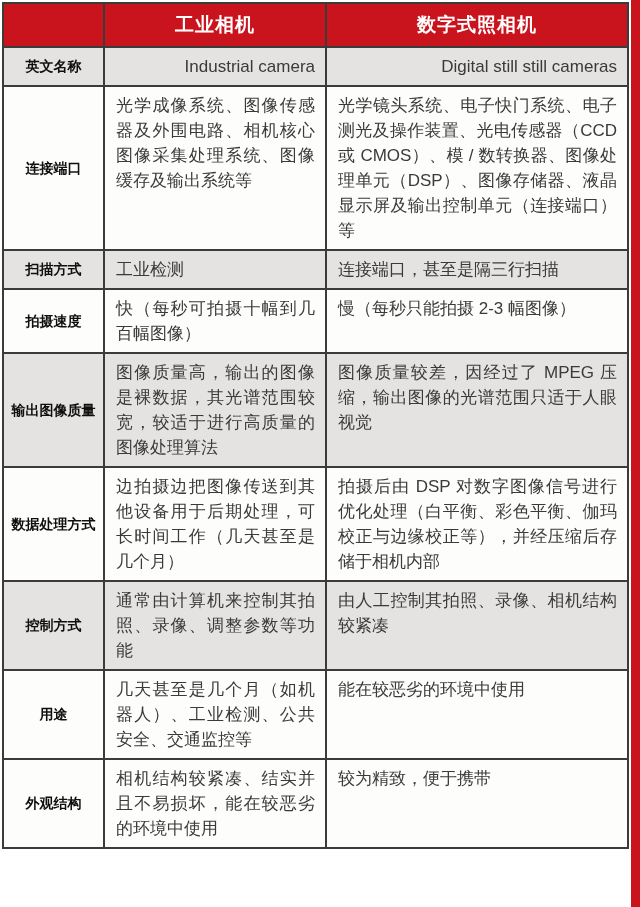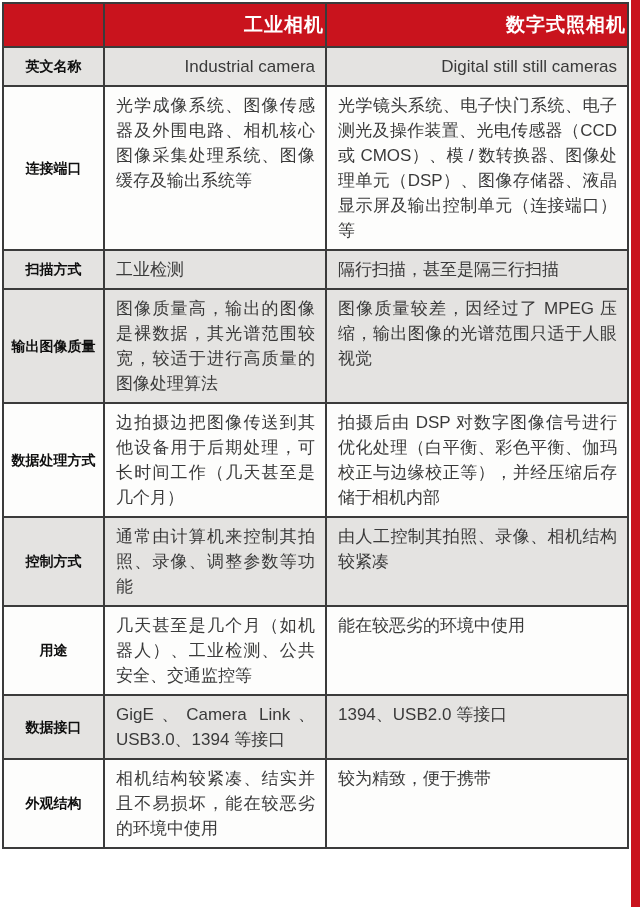--- a/index.html
+++ b/index.html
@@ -14,21 +14,21 @@
   }
   .stage{position:absolute;inset:0;}
   table.cmp{
     position:absolute;left:2px;top:2px;width:625px;
     border-collapse:collapse;table-layout:fixed;
   }
   table.cmp th,table.cmp td{border:2px solid var(--border);box-sizing:border-box;}
   thead th{
     background:var(--red);border-color:var(--red-dark);
     color:var(--header-text);font-size:19px;font-weight:bold;
-    height:44px;text-align:right;letter-spacing:1px;
+    height:44px;text-align:center;letter-spacing:1px;
   }
   tbody th.rlabel{
     font-size:14px;font-weight:bold;color:var(--label-text);
     text-align:center;vertical-align:middle;padding:6px 6px;line-height:25px;
   }
   tbody td.cell{
     font-size:17px;color:var(--cell-text);
     text-align:justify;vertical-align:top;
     padding:6px 10px 6px 11px;line-height:25px;
   }
@@ -64,21 +64,26 @@
     <td class="cell cell-en">Digital still still cameras</td>
   </tr>
         <tr class="plain">
     <th class="rlabel">连接端口</th>
     <td class="cell">光学成像系统、图像传感器及外围电路、相机核心图像采集处理系统、图像缓存及输出系统等</td>
     <td class="cell">光学镜头系统、电子快门系统、电子测光及操作装置、光电传感器（CCD 或 CMOS）、模 / 数转换器、图像处理单元（DSP）、图像存储器、液晶显示屏及输出控制单元（连接端口）等</td>
   </tr>
         <tr class="shaded">
     <th class="rlabel">扫描方式</th>
     <td class="cell">工业检测</td>
-    <td class="cell">隔行扫描，甚至是隔三行扫描</td>
+    <td class="cell">连接端口，甚至是隔三行扫描</td>
+  </tr>
+        <tr class="plain">
+    <th class="rlabel">拍摄速度</th>
+    <td class="cell">快（每秒可拍摄十幅到几百幅图像）</td>
+    <td class="cell">慢（每秒只能拍摄 2-3 幅图像）</td>
   </tr>
         <tr class="shaded">
     <th class="rlabel">输出图像质量</th>
     <td class="cell">图像质量高，输出的图像是裸数据，其光谱范围较宽，较适于进行高质量的图像处理算法</td>
     <td class="cell">图像质量较差，因经过了 MPEG 压缩，输出图像的光谱范围只适于人眼视觉</td>
   </tr>
         <tr class="plain">
     <th class="rlabel">数据处理方式</th>
     <td class="cell">边拍摄边把图像传送到其他设备用于后期处理，可长时间工作（几天甚至是几个月）</td>
     <td class="cell">拍摄后由 DSP 对数字图像信号进行优化处理（白平衡、彩色平衡、伽玛校正与边缘校正等），并经压缩后存储于相机内部</td>
@@ -86,25 +91,20 @@
         <tr class="shaded">
     <th class="rlabel">控制方式</th>
     <td class="cell">通常由计算机来控制其拍照、录像、调整参数等功能</td>
     <td class="cell">由人工控制其拍照、录像、相机结构较紧凑</td>
   </tr>
         <tr class="plain">
     <th class="rlabel">用途</th>
     <td class="cell">几天甚至是几个月（如机器人）、工业检测、公共安全、交通监控等</td>
     <td class="cell">能在较恶劣的环境中使用</td>
   </tr>
-        <tr class="shaded">
-    <th class="rlabel">数据接口</th>
-    <td class="cell">GigE、Camera Link、USB3.0、1394 等接口</td>
-    <td class="cell">1394、USB2.0 等接口</td>
-  </tr>
         <tr class="plain">
     <th class="rlabel">外观结构</th>
     <td class="cell">相机结构较紧凑、结实并且不易损坏，能在较恶劣的环境中使用</td>
     <td class="cell">较为精致，便于携带</td>
   </tr>
       </tbody>
   </table>
   <div class="red-stripe"></div>
 </div>
 

